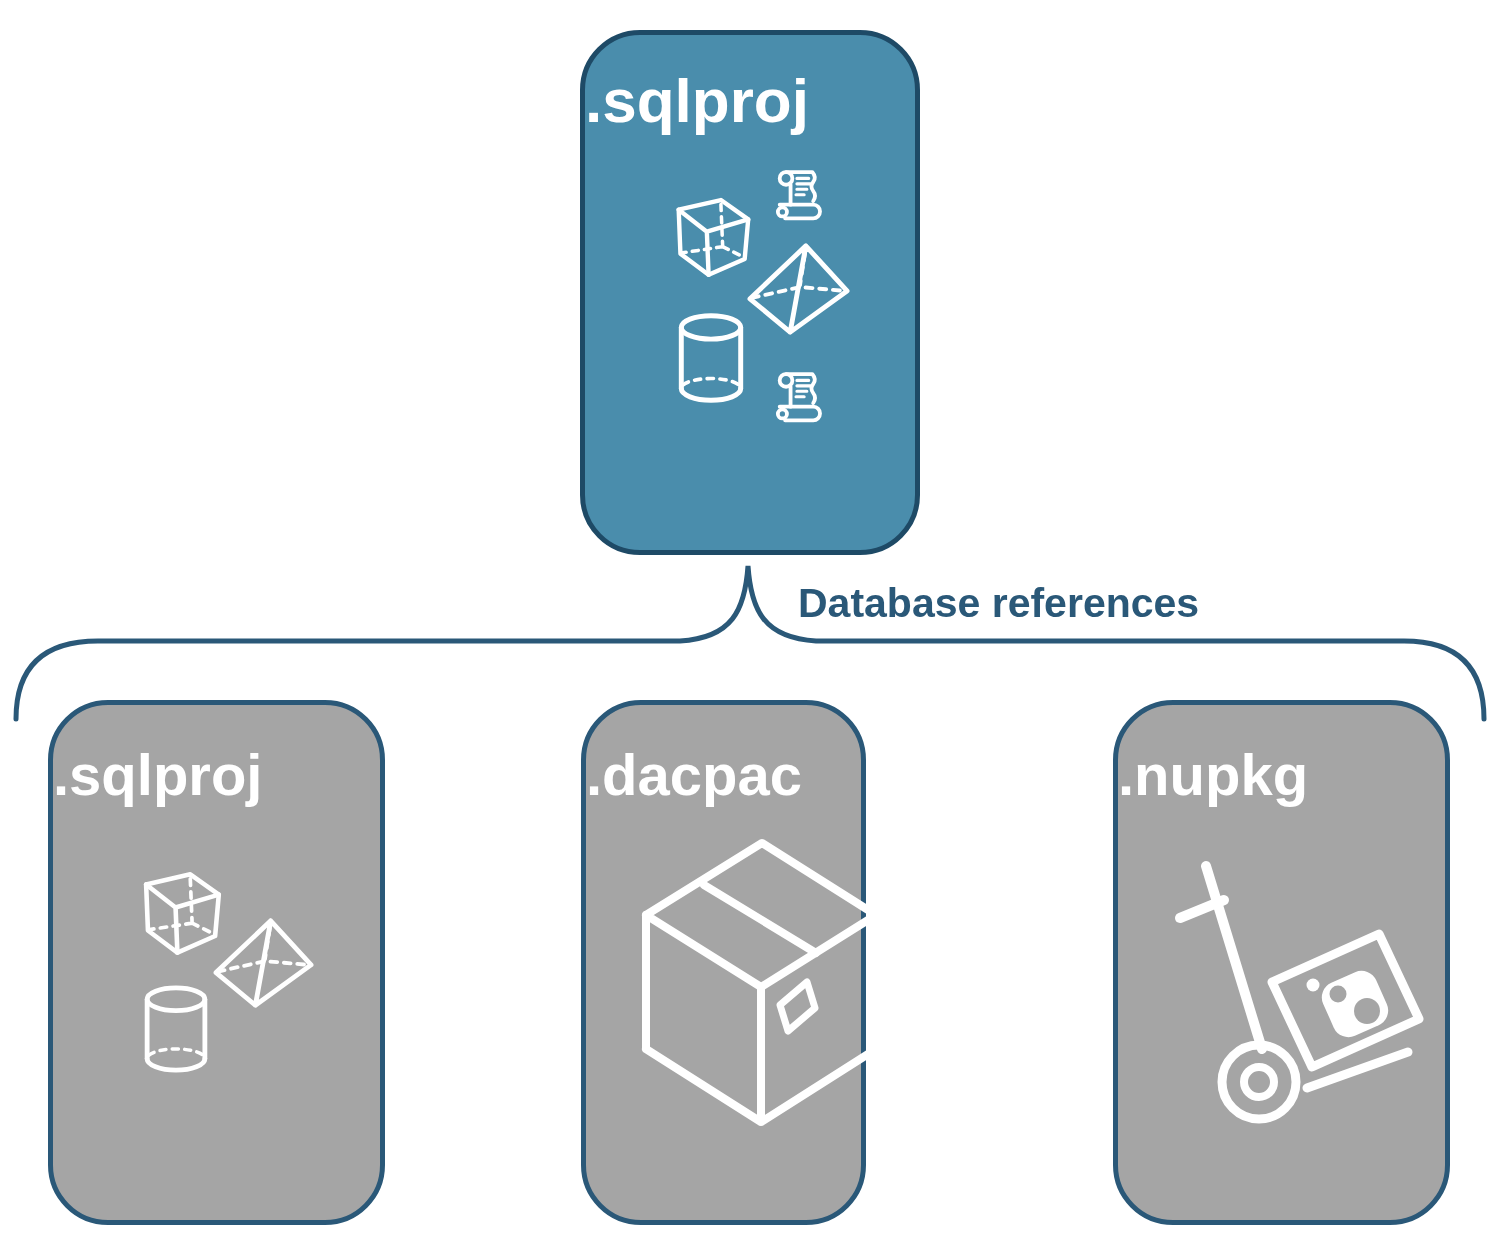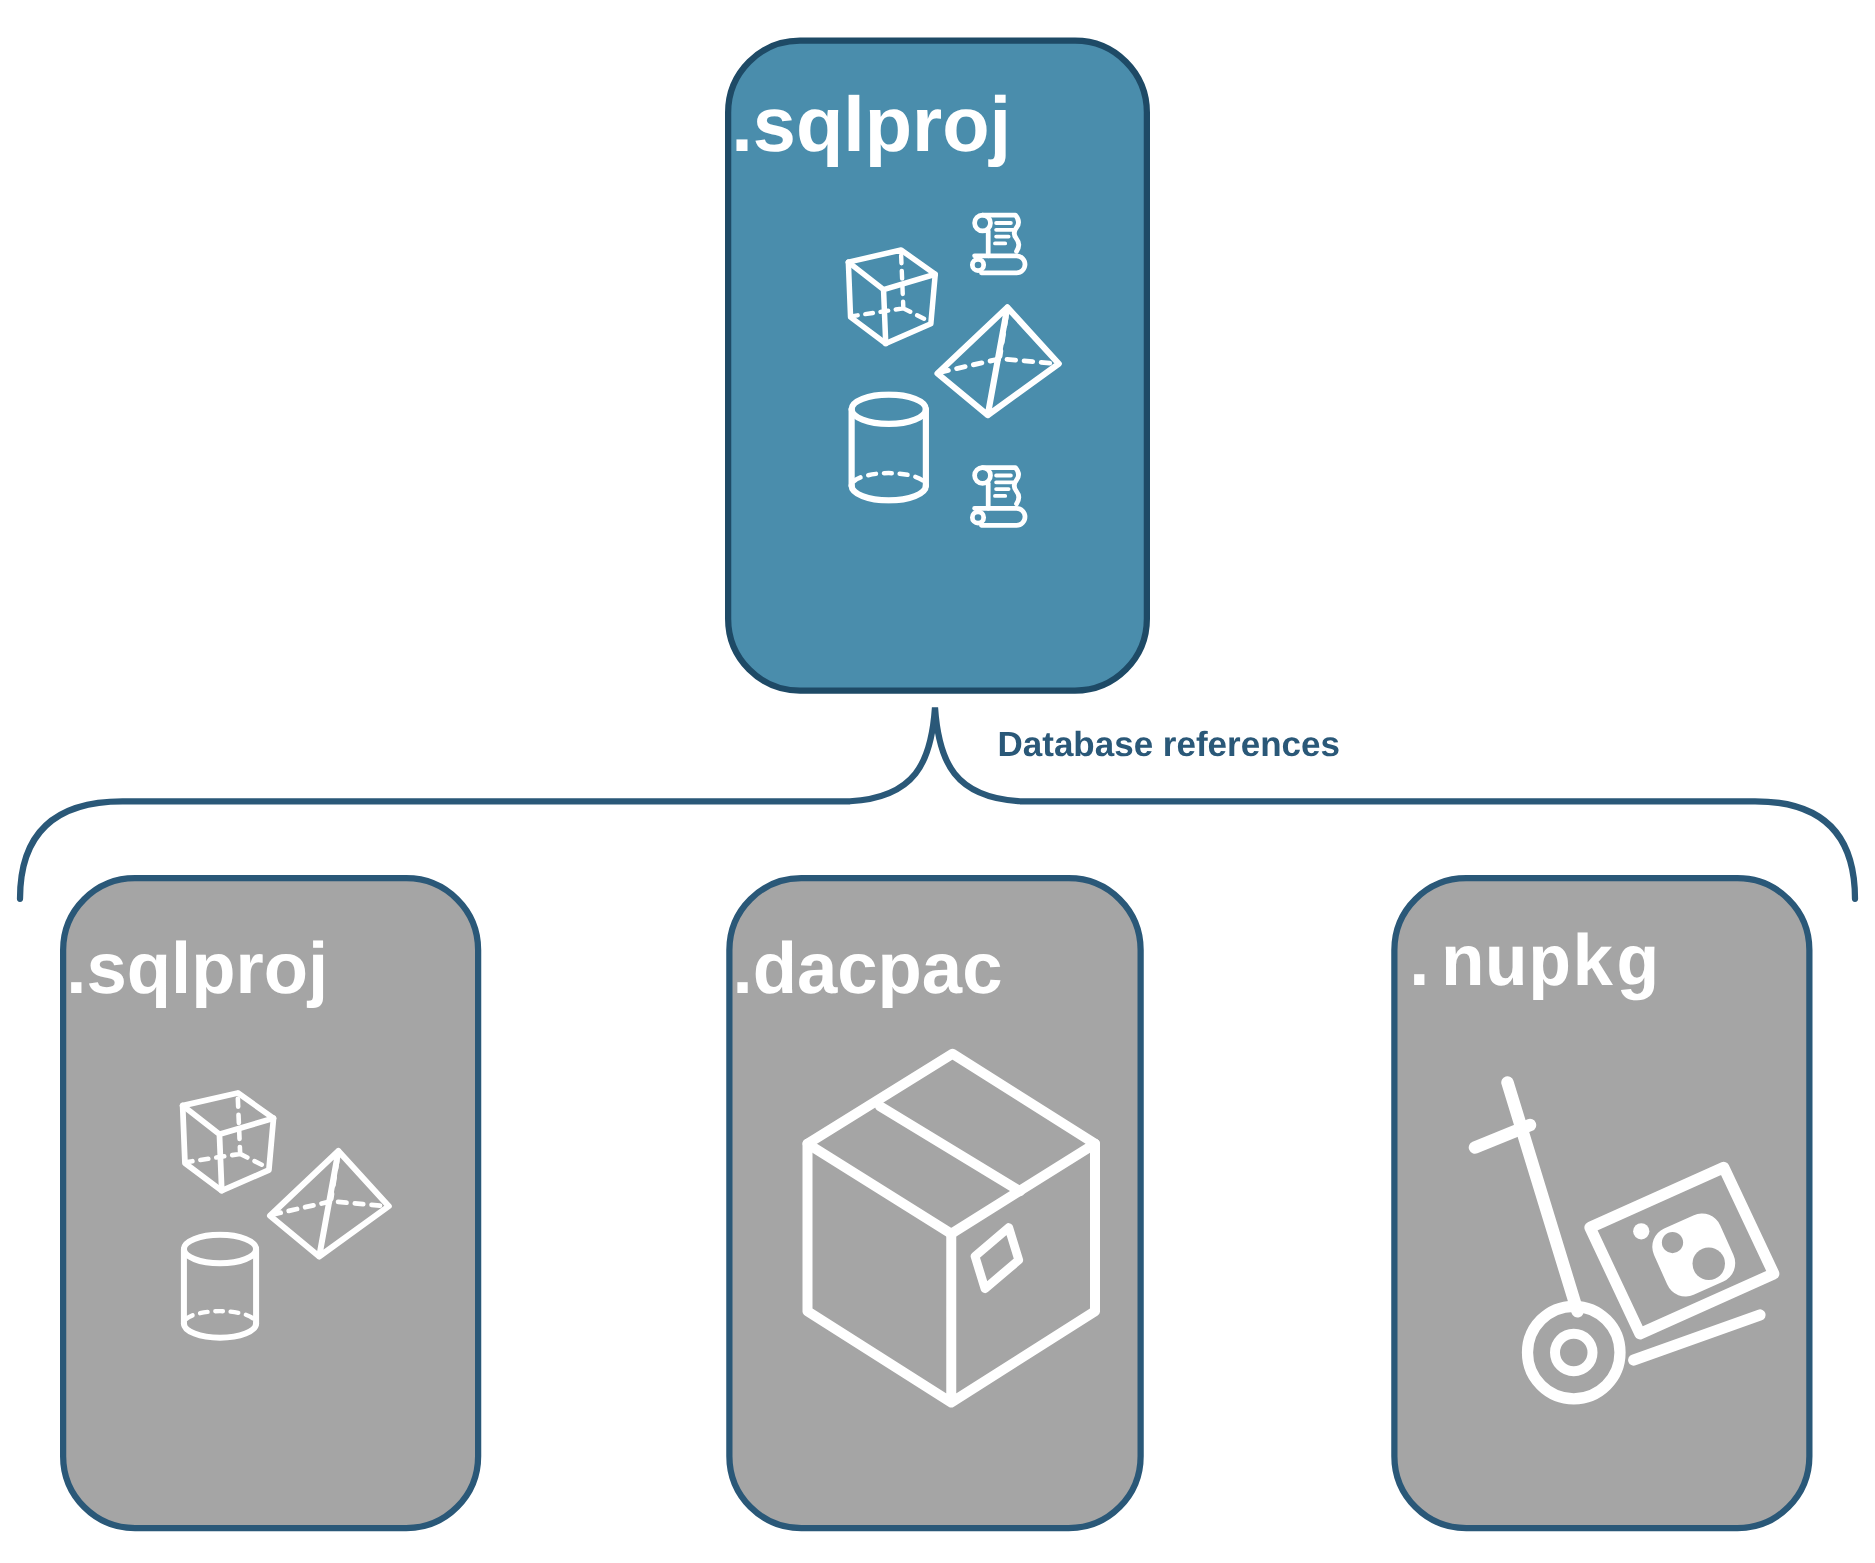--- a/index.html
+++ b/index.html
@@ -15,21 +15,21 @@
   .node.parent{background:var(--parent-fill);border-color:var(--parent-border);}
   .node.child{background:var(--child-fill);border-color:var(--child-border);}
   .node-title{color:var(--title-text);font-weight:bold;letter-spacing:0px;}
   .parent .node-title{font-size:62px;margin-top:30px;}
   .child  .node-title{font-size:58px;margin-top:36px;}
   .icon{position:absolute;color:var(--icon);}
   .icon svg{display:block;}
   .brace-layer{position:absolute;left:0;top:0;pointer-events:none;}
   .brace-path{stroke:var(--connector);stroke-width:5;fill:none;stroke-linecap:round;}
   .connector-label{position:absolute;left:798px;top:580px;color:var(--connector);
-                   font-weight:bold;font-size:28px;white-space:nowrap;}
+                   font-weight:bold;font-size:41px;white-space:nowrap;}
 </style>
 </head>
 <body>
 
 <div class="canvas">
 
   <svg class="brace-layer" width="1500" height="1250" viewBox="0 0 1500 1250">
     <path class="brace-path" d="M16,719 Q16,641 98,641 L680,641 C732,638 745,610 748,566 C751,610 764,638 816,641 L1404,641 Q1484,641 1484,719"></path>
   </svg>
 
@@ -106,34 +106,34 @@
     <div class="icon" style="left:88px;top:280px;">
       <svg width="70" height="88" viewBox="0 0 80 100" fill="none" stroke="currentColor" stroke-linecap="round" stroke-linejoin="round">
         <ellipse cx="40" cy="16" rx="33" ry="13" stroke-width="5.5"></ellipse>
         <path d="M7,16 V84 M73,16 V84" stroke-width="5.5"></path>
         <path d="M7,84 A33,13 0 0 0 73,84" stroke-width="5.5"></path>
         <path d="M9,80 A33,11 0 0 1 71,80" stroke-width="4" stroke-dasharray="7 7"></path>
       </svg>
     </div>
   </div>
 
-  <div class="node child" style="left:581px;top:700px;width:334px;height:525px;">
+  <div class="node child" style="left:581px;top:700px;width:285px;height:525px;">
     <div class="node-title">.dacpac</div>
 
     <div class="icon" style="left:50px;top:130px;">
       <svg width="250" height="300" viewBox="0 0 250 300" fill="none" stroke="currentColor" stroke-linecap="round" stroke-linejoin="round">
         <path d="M126,8 L240,80 L125,152 L10,80 Z" stroke-width="8"></path>
         <path d="M10,80 V214 M240,80 V214 M125,152 V287 M10,214 L125,287 L240,214" stroke-width="8"></path>
         <path d="M68,50 L180,118" stroke-width="8"></path>
         <path d="M171,147 L179,173 L152,196 L144,170 Z" stroke-width="7"></path>
       </svg>
     </div>
   </div>
 
-  <div class="node child" style="left:1113px;top:700px;width:337px;height:525px;font-family:Liberation Mono, monospace;">
+  <div class="node child" style="left:1113px;top:700px;width:337px;height:525px;">
     <div class="node-title">.nupkg</div>
 
     <div class="icon" style="left:46px;top:154px;">
       <svg width="270" height="280" viewBox="0 0 270 280" fill="none" stroke-linecap="round" stroke-linejoin="round">
         <path d="M42,7 L98,190" stroke="currentColor" stroke-width="10"></path>
         <path d="M16,59 L60,41" stroke="currentColor" stroke-width="10"></path>
         <circle cx="95" cy="223" r="37" stroke="currentColor" stroke-width="9"></circle>
         <circle cx="95" cy="223" r="15" stroke="currentColor" stroke-width="8"></circle>
         <path d="M108,123 L215,75 L255,160 L148,208 Z" stroke="currentColor" stroke-width="9"></path>
         <path d="M143,229 L244,193" stroke="currentColor" stroke-width="9"></path>

